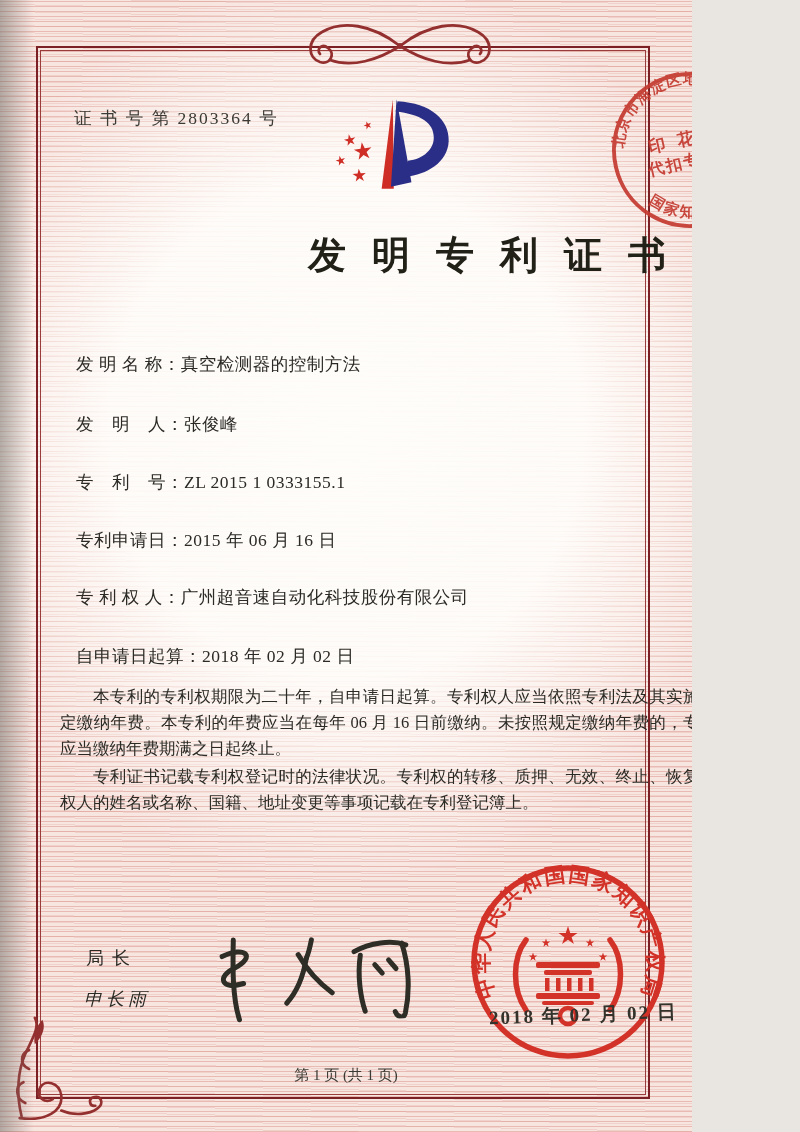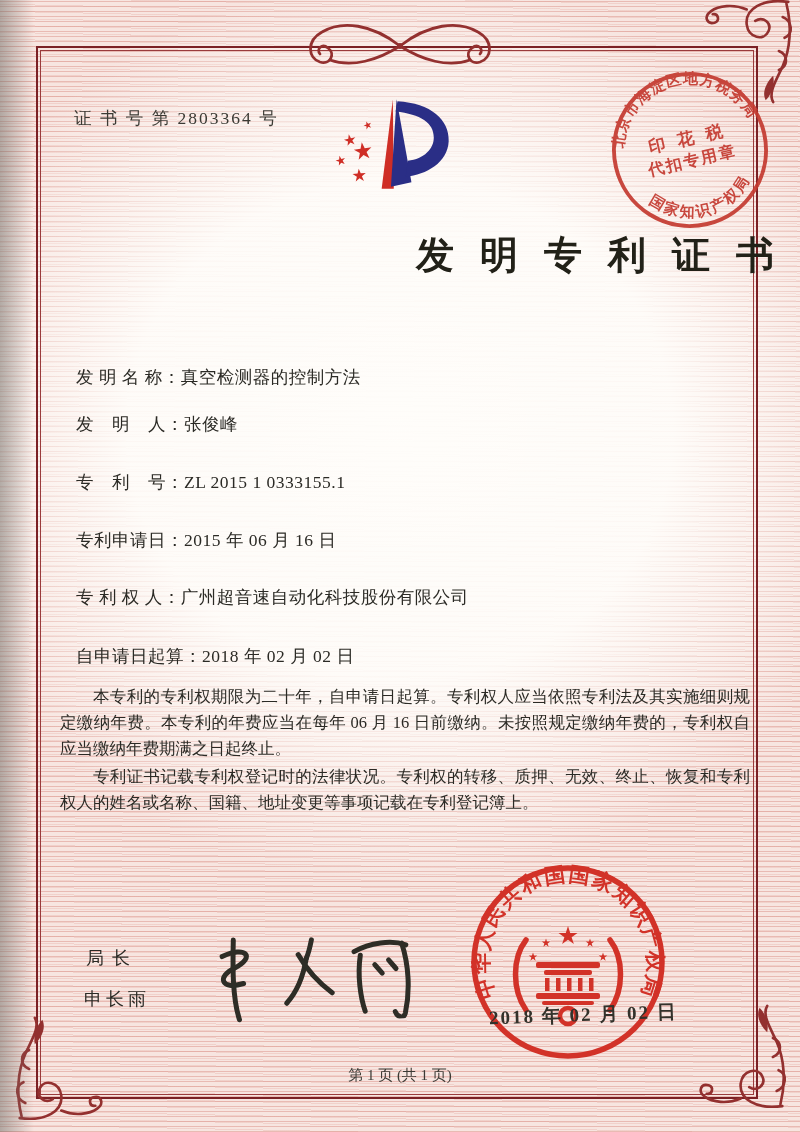--- a/index.html
+++ b/index.html
@@ -1,16 +1,16 @@
 <!DOCTYPE html>
 <html><head>
 <meta charset="utf-8">
 <style>
   html,body{margin:0;padding:0;background:#e9e6e2;}
-  #page{position:relative;width:800px;height:1132px;overflow:hidden;
+  #page{position:relative;width:692px;height:1132px;overflow:hidden;
         font-family:"Liberation Serif","DejaVu Serif",serif;color:#2b2a25;
         background:#f6e3de;}
   .abs{position:absolute;}
   
   #texture{left:0;top:0;right:0;bottom:0;
     background:
       repeating-linear-gradient(0deg, rgba(219,143,134,.50) 0 1px, rgba(252,240,236,.0) 1px 5px),
       repeating-linear-gradient(1.2deg, rgba(224,158,148,.28) 0 1px, rgba(252,240,236,0) 1px 7px),
       #f7e5e0;}
   #whiteout{left:0;top:0;right:0;bottom:0;
@@ -24,21 +24,21 @@
   .orn-stroke{stroke:#93302f;stroke-width:2.8;fill:none;stroke-linecap:round;}
   .orn-fill{fill:#93302f;}
   
   #cert-no{left:74px;top:106px;font-size:17.5px;letter-spacing:2px;color:#3b3a34;}
   #title{left:0;top:230px;width:100%;text-align:right;font-size:38px;font-weight:bold;
          letter-spacing:26px;text-indent:26px;color:#222118;}
   .row{left:76px;font-size:17.5px;letter-spacing:.5px;white-space:nowrap;color:#2b2a25;}
   #body{left:60px;top:684px;width:690px;font-size:16.5px;line-height:1.58;text-align:justify;}
   #body p{margin:0 0 2px 0;text-indent:2em;}
   #role{left:86px;top:946px;font-size:18px;letter-spacing:8px;}
-  #dname{left:84px;top:987px;font-size:18px;letter-spacing:4px;}
+  #dname{left:84px;top:987px;font-size:18px;letter-spacing:4px;font-style:italic;}
   #seal-date{left:489px;top:1002px;font-size:19px;letter-spacing:2px;color:#33322b;
              transform:rotate(-2deg);font-weight:bold;white-space:nowrap;}
   #footer{left:0;top:1066px;width:100%;text-align:center;font-size:15px;color:#3b3a34;}
   .redtext{fill:#c43a30;font-family:"Liberation Serif","DejaVu Serif",serif;}
   .sealtext{fill:#d23228;font-family:"Liberation Serif","DejaVu Serif",serif;font-weight:bold;}
 </style>
 </head>
 <body>
 
 <svg width="0" height="0" style="position:absolute" aria-hidden="true">
@@ -109,21 +109,21 @@
     </text>
     <text class="redtext" font-size="17" font-weight="bold" letter-spacing="4" text-anchor="middle" x="0" y="-6">印 花 税</text>
     <text class="redtext" font-size="16" font-weight="bold" letter-spacing="2" text-anchor="middle" x="0" y="16">代扣专用章</text>
     <text class="redtext" font-size="15" font-weight="bold" letter-spacing="2">
       <textPath href="#ts-bot" xlink:href="#ts-bot" startOffset="50%" text-anchor="middle">国家知识产权局</textPath>
     </text>
   </svg>
 
   <div id="title" class="abs">发明专利证书</div>
 
-  <div class="abs row" style="top:365px">
+  <div class="abs row" style="top:352px">
     <span>发 明 名 称：</span><span>真空检测器的控制方法</span>
   </div>
   <div class="abs row" style="top:412px">
     <span>发　明　人：</span><span>张俊峰</span>
   </div>
   <div class="abs row" style="top:470px">
     <span>专　利　号：</span><span>ZL 2015 1 0333155.1</span>
   </div>
   <div class="abs row" style="top:528px">
     <span>专利申请日：</span><span>2015 年 06 月 16 日</span>

